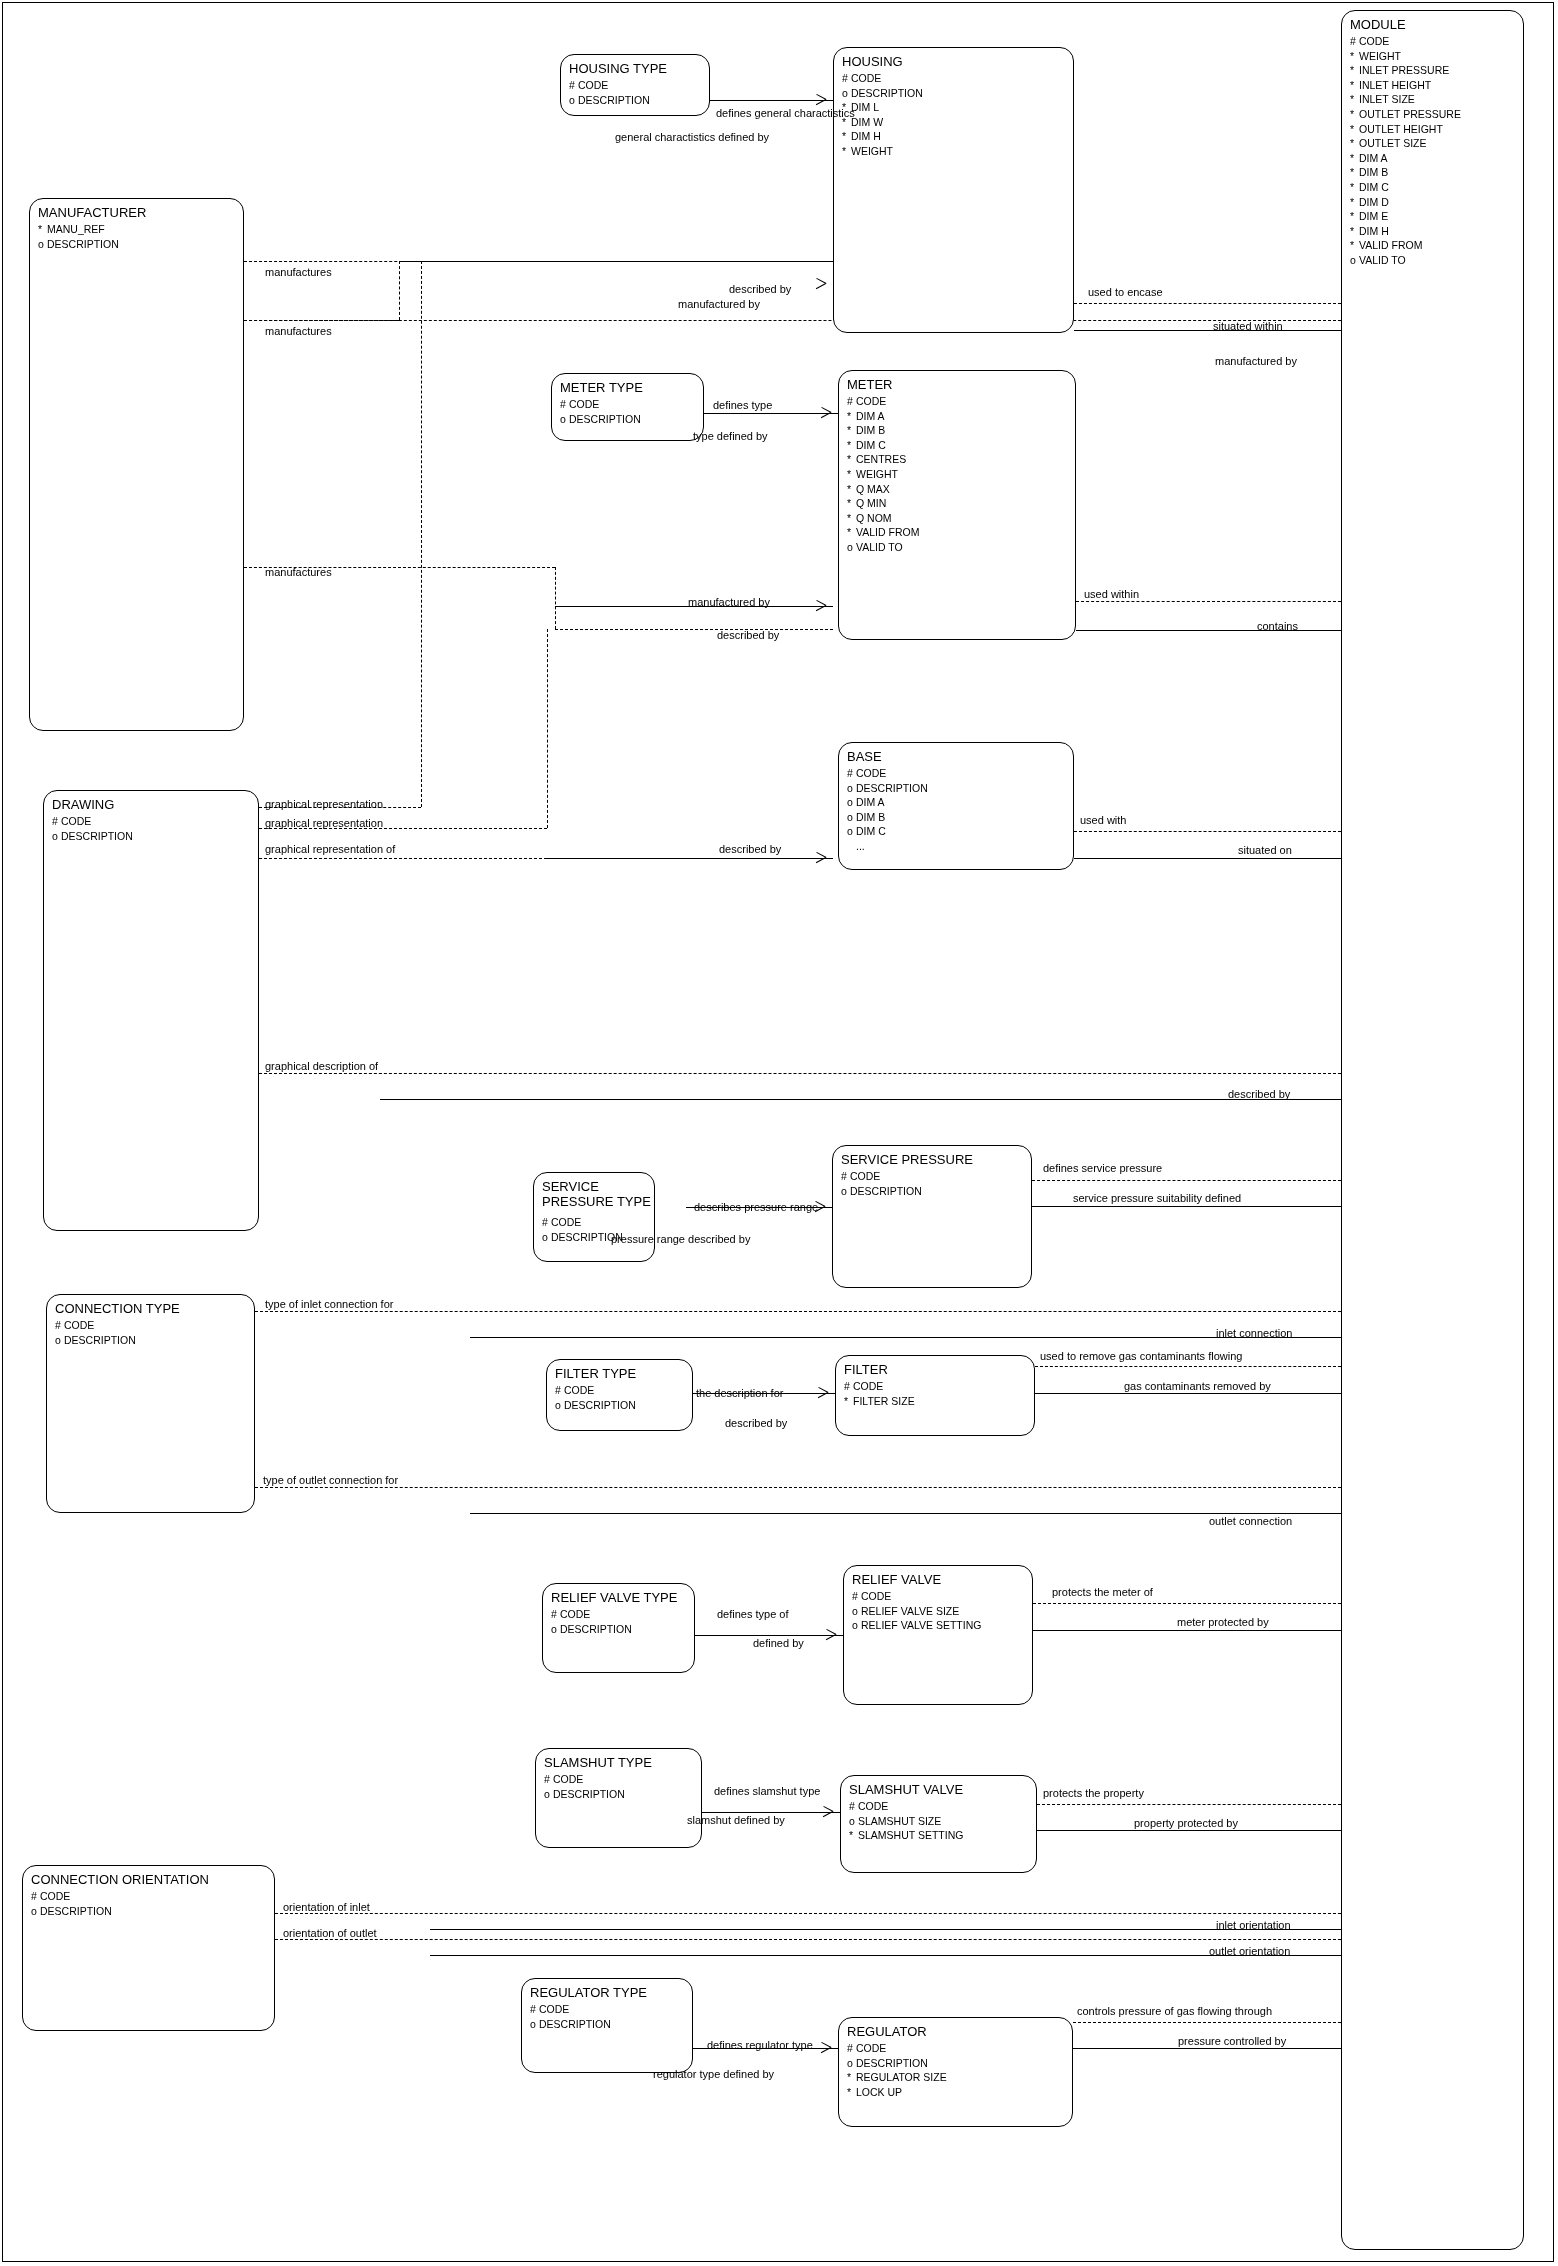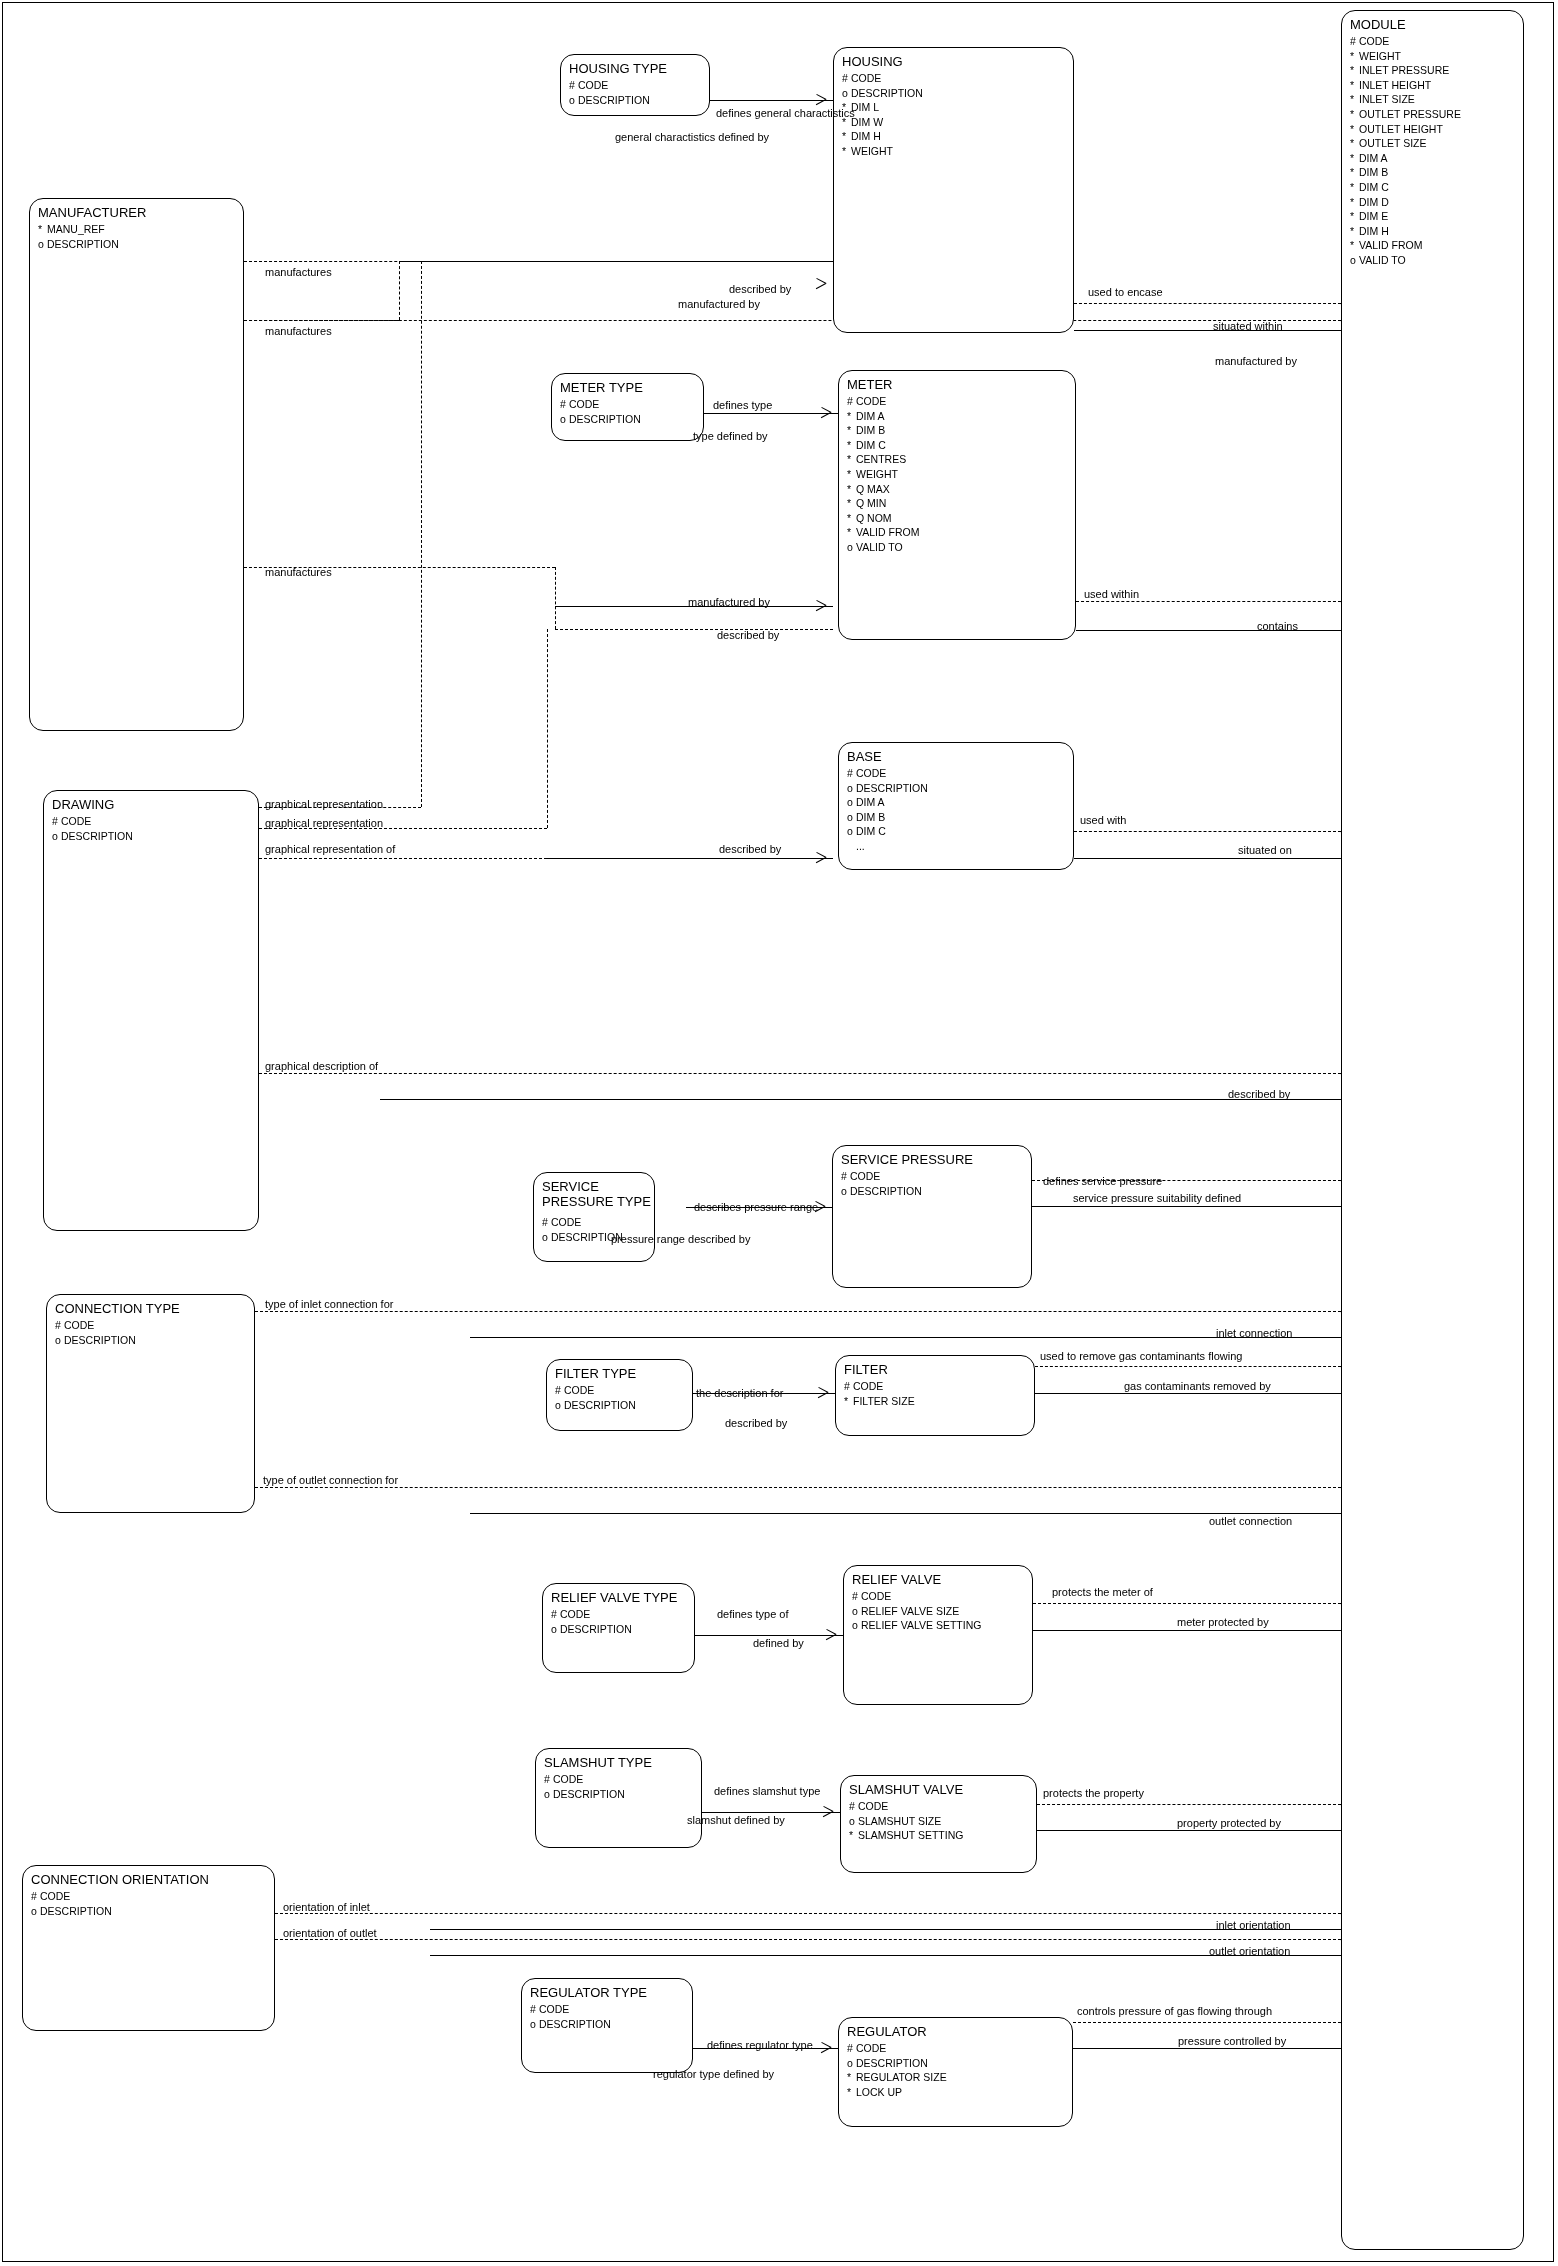--- a/index.html
+++ b/index.html
@@ -488,38 +488,38 @@
   <div class="label" style="left:265px; top:798px;">graphical representation</div>
   <div class="label" style="left:265px; top:817px;">graphical representation</div>
   <div class="label" style="left:265px; top:843px;">graphical representation of</div>
   <div class="label" style="left:719px; top:843px;">described by</div>
   <div class="label" style="left:1080px; top:814px;">used with</div>
   <div class="label" style="left:1238px; top:844px;">situated on</div>
   <div class="label" style="left:265px; top:1060px;">graphical description of</div>
   <div class="label" style="left:1228px; top:1088px;">described by</div>
   <div class="label" style="left:694px; top:1201px;">describes pressure range</div>
   <div class="label" style="left:611px; top:1233px;">pressure range described by</div>
-  <div class="label" style="left:1043px; top:1162px;margin-top:13px;">defines service pressure</div>
+  <div class="label" style="left:1043px; top:1162px;">defines service pressure</div>
   <div class="label" style="left:1073px; top:1192px;">service pressure suitability defined</div>
   <div class="label" style="left:265px; top:1298px;">type of inlet connection for</div>
   <div class="label" style="left:1216px; top:1327px;">inlet connection</div>
   <div class="label" style="left:696px; top:1387px;">the description for</div>
   <div class="label" style="left:725px; top:1417px;">described by</div>
   <div class="label" style="left:1040px; top:1350px;">used to remove gas contaminants flowing</div>
   <div class="label" style="left:1124px; top:1380px;">gas contaminants removed by</div>
   <div class="label" style="left:263px; top:1474px;">type of outlet connection for</div>
   <div class="label" style="left:1209px; top:1515px;">outlet connection</div>
   <div class="label" style="left:717px; top:1608px;">defines type of</div>
   <div class="label" style="left:753px; top:1637px;">defined by</div>
   <div class="label" style="left:1052px; top:1586px;">protects the meter of</div>
   <div class="label" style="left:1177px; top:1616px;">meter protected by</div>
   <div class="label" style="left:714px; top:1785px;">defines slamshut type</div>
   <div class="label" style="left:687px; top:1814px;">slamshut defined by</div>
   <div class="label" style="left:1043px; top:1787px;">protects the property</div>
-  <div class="label" style="left:1177px; top:1817px;text-align:right;">property protected by</div>
+  <div class="label" style="left:1134px; top:1817px;text-align:right;">property protected by</div>
   <div class="label" style="left:283px; top:1901px;">orientation of inlet</div>
   <div class="label" style="left:283px; top:1927px;">orientation of outlet</div>
   <div class="label" style="left:1216px; top:1919px;">inlet orientation</div>
   <div class="label" style="left:1209px; top:1945px;">outlet orientation</div>
   <div class="label" style="left:707px; top:2039px;">defines regulator type</div>
   <div class="label" style="left:653px; top:2068px;">regulator type defined by</div>
   <div class="label" style="left:1077px; top:2005px;">controls pressure of gas flowing through</div>
   <div class="label" style="left:1178px; top:2035px;">pressure controlled by</div>
 </div>
 

